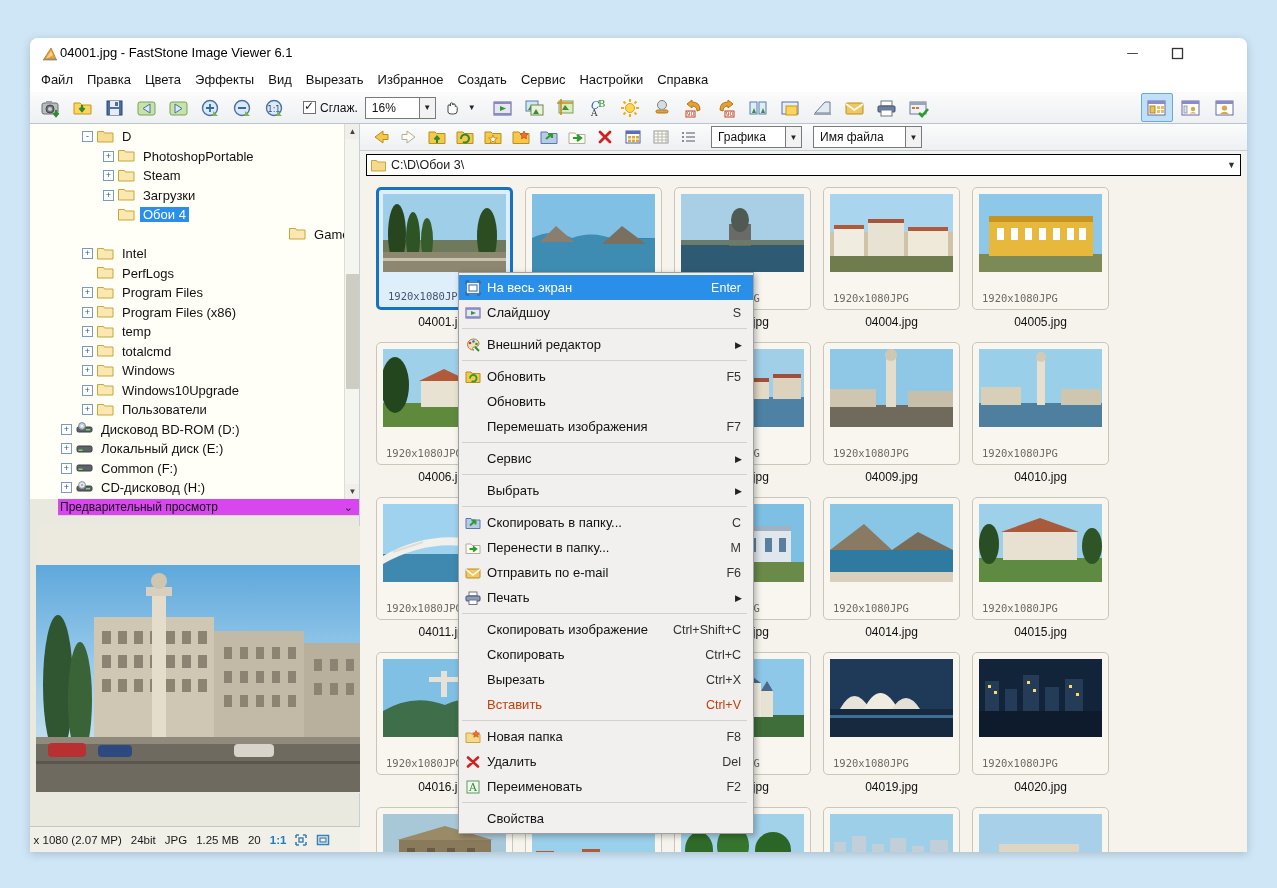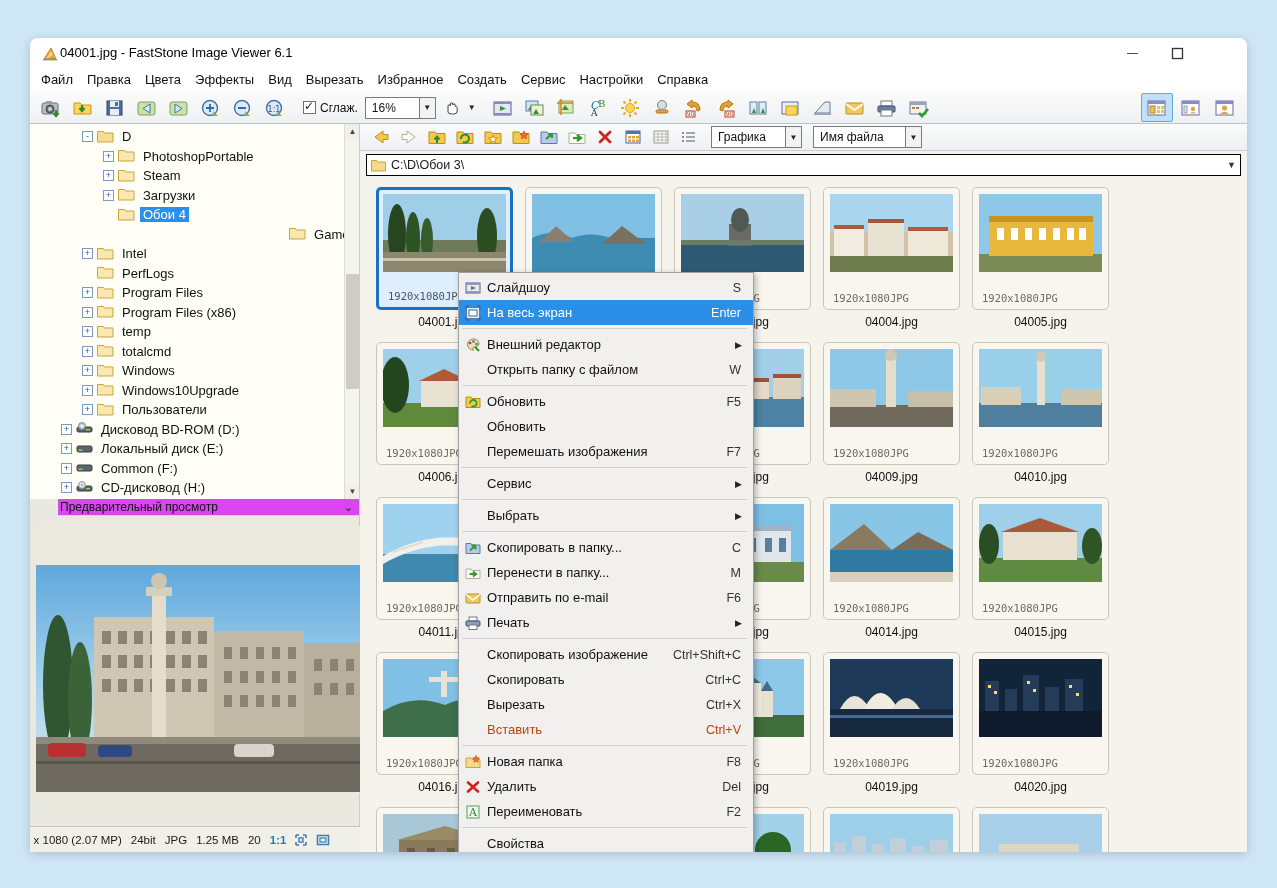--- a/index.html
+++ b/index.html
@@ -1463,64 +1463,59 @@
                   <rect y="44" width="123" height="34" fill="#6f8a5c"></rect>
                   <rect x="20" y="30" width="80" height="16" fill="#ddd6c4"></rect>
                 </svg>
               </div>
             </div>
           </div>
         </div>
   </div>
 
   <div id="ctxmenu">
-        <div class="mrow">
-          <span class="mico">
-            <svg width="16" height="16" viewBox="0 0 16 16">
-              <rect x="1" y="3" width="14" height="10" fill="#e6e6f4" stroke="#5a5a9a"></rect>
-              <rect x="1" y="3" width="14" height="1.8" fill="#8a8ac8"></rect>
-              <rect x="1" y="11.2" width="14" height="1.8" fill="#8a8ac8"></rect>
-              <path d="M6 6 L11 8 L6 10 Z" fill="#2e9b2e"></path>
-            </svg>
-          </span>
-          <span class="mlabel">Слайдшоу</span>
-          <span class="mkey">S</span>
-        </div>
         <div class="mrow hl">
           <span class="mico">
             <svg width="16" height="16" viewBox="0 0 16 16">
               <rect x="1.5" y="2.5" width="13" height="11" fill="#e8eef5" stroke="#5a7f9e"></rect>
               <rect x="4" y="5" width="8" height="6" fill="#fff" stroke="#3a6f9e"></rect>
               <g stroke="#2f6ea5" stroke-width="1.4">
                 <path d="M1 1 h3 M1 1 v3 M15 1 h-3 M15 1 v3 M1 15 h3 M1 15 v-3 M15 15 h-3 M15 15 v-3"></path>
               </g>
             </svg>
           </span>
           <span class="mlabel">На весь экран</span>
           <span class="mkey">Enter</span>
         </div>
+        <div class="mrow">
+          <span class="mico">
+            <svg width="16" height="16" viewBox="0 0 16 16">
+              <rect x="1" y="3" width="14" height="10" fill="#e6e6f4" stroke="#5a5a9a"></rect>
+              <rect x="1" y="3" width="14" height="1.8" fill="#8a8ac8"></rect>
+              <rect x="1" y="11.2" width="14" height="1.8" fill="#8a8ac8"></rect>
+              <path d="M6 6 L11 8 L6 10 Z" fill="#2e9b2e"></path>
+            </svg>
+          </span>
+          <span class="mlabel">Слайдшоу</span>
+          <span class="mkey">S</span>
+        </div>
         <div class="msep"></div>
         <div class="mrow">
           <span class="mico">
             <svg width="16" height="16" viewBox="0 0 16 16">
               <path d="M8 2 a6 5.5 0 1 0 1 11 q-1.5 0 -1.5 -1.5 q0 -1.5 2 -1.5 q4.5 0 4.5 -4 A6 5.5 0 0 0 8 2 Z" fill="#f0e0b8" stroke="#a08848"></path>
               <circle cx="5" cy="6" r="1.3" fill="#d03030"></circle>
               <circle cx="8.5" cy="4.5" r="1.3" fill="#3070d0"></circle>
               <circle cx="11.5" cy="7" r="1.3" fill="#30a030"></circle>
               <path d="M10 10 l4 4" stroke="#2e8b2e" stroke-width="2"></path>
             </svg>
           </span>
           <span class="mlabel">Внешний редактор</span>
           <span class="marrow">▶</span>
         </div>
-        <div class="mrow">
-          <span class="mico"></span>
-          <span class="mlabel">Открыть папку с файлом</span>
-          <span class="mkey">W</span>
-        </div>
         <div class="msep"></div>
         <div class="mrow">
           <span class="mico">
             <svg width="16" height="16" viewBox="0 0 16 16">
               <path d="M1 3 h5 l1.2 1.5 h7.8 v9 H1 Z" fill="#f5c84a" stroke="#b8901c"></path>
               <path d="M5 9.5 a3.3 3.3 0 1 1 1.6 2.6" fill="none" stroke="#2e9b2e" stroke-width="1.8"></path>
             </svg>
           </span>
           <span class="mlabel">Обновить</span>
           <span class="mkey">F5</span>

